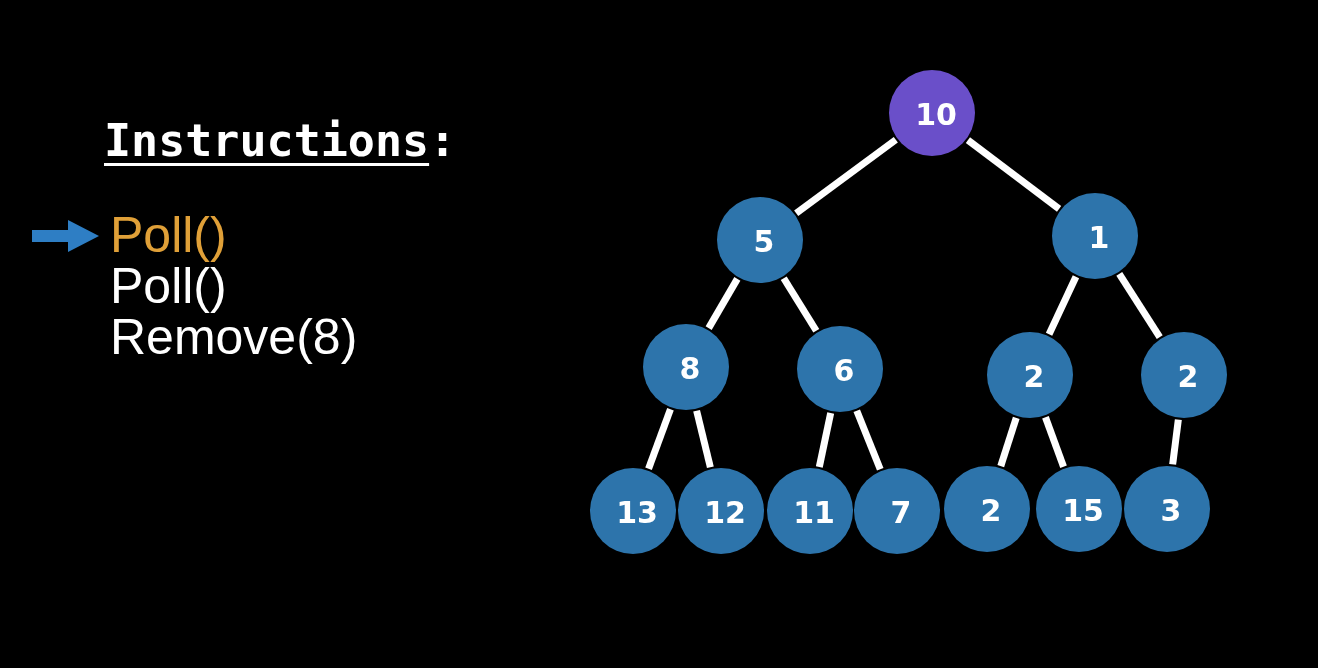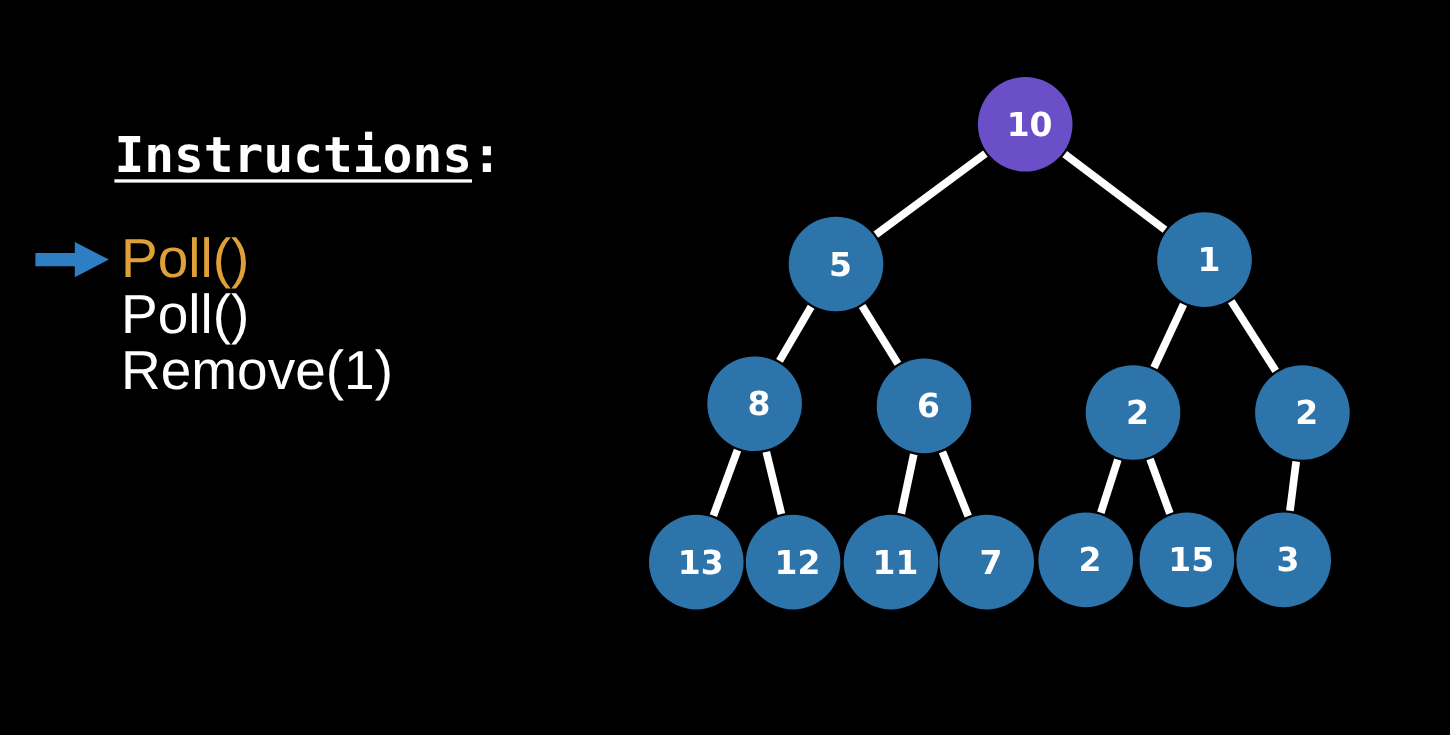--- a/index.html
+++ b/index.html
@@ -117,21 +117,21 @@
         <div class="instruction-row active">
           <div class="instruction-marker"><svg width="68" height="34" viewBox="0 0 68 34">
               <path d="M0 11 L36 11 L36 1 L67 17 L36 33 L36 23 L0 23 Z" fill="#2e7ec4"></path>
             </svg></div>
           <div class="instruction-text">Poll()</div>
         </div>
         <div class="instruction-row">
           <div class="instruction-text">Poll()</div>
         </div>
         <div class="instruction-row">
-          <div class="instruction-text">Remove(1)</div>
+          <div class="instruction-text">Remove(8)</div>
         </div>
       </div>
   </div>
 
   <div id="tree-area">
     <svg id="tree-svg" width="1318" height="668">
       <g id="edge-layer">
           <line x1="895.7989557021972" y1="127.72984084779627" x2="796.2010442978028" y2="201.27015915220375" stroke="#ffffff" stroke-width="7" stroke-linecap="butt"></line>
           <line x1="967.9205109527059" y1="128.10566163915837" x2="1059.0794890472941" y2="196.89433836084163" stroke="#ffffff" stroke-width="7" stroke-linecap="butt"></line>
           <line x1="737.3448418523154" y1="266.88114979399916" x2="708.6551581476846" y2="316.11885020600084" stroke="#ffffff" stroke-width="7" stroke-linecap="butt"></line>

